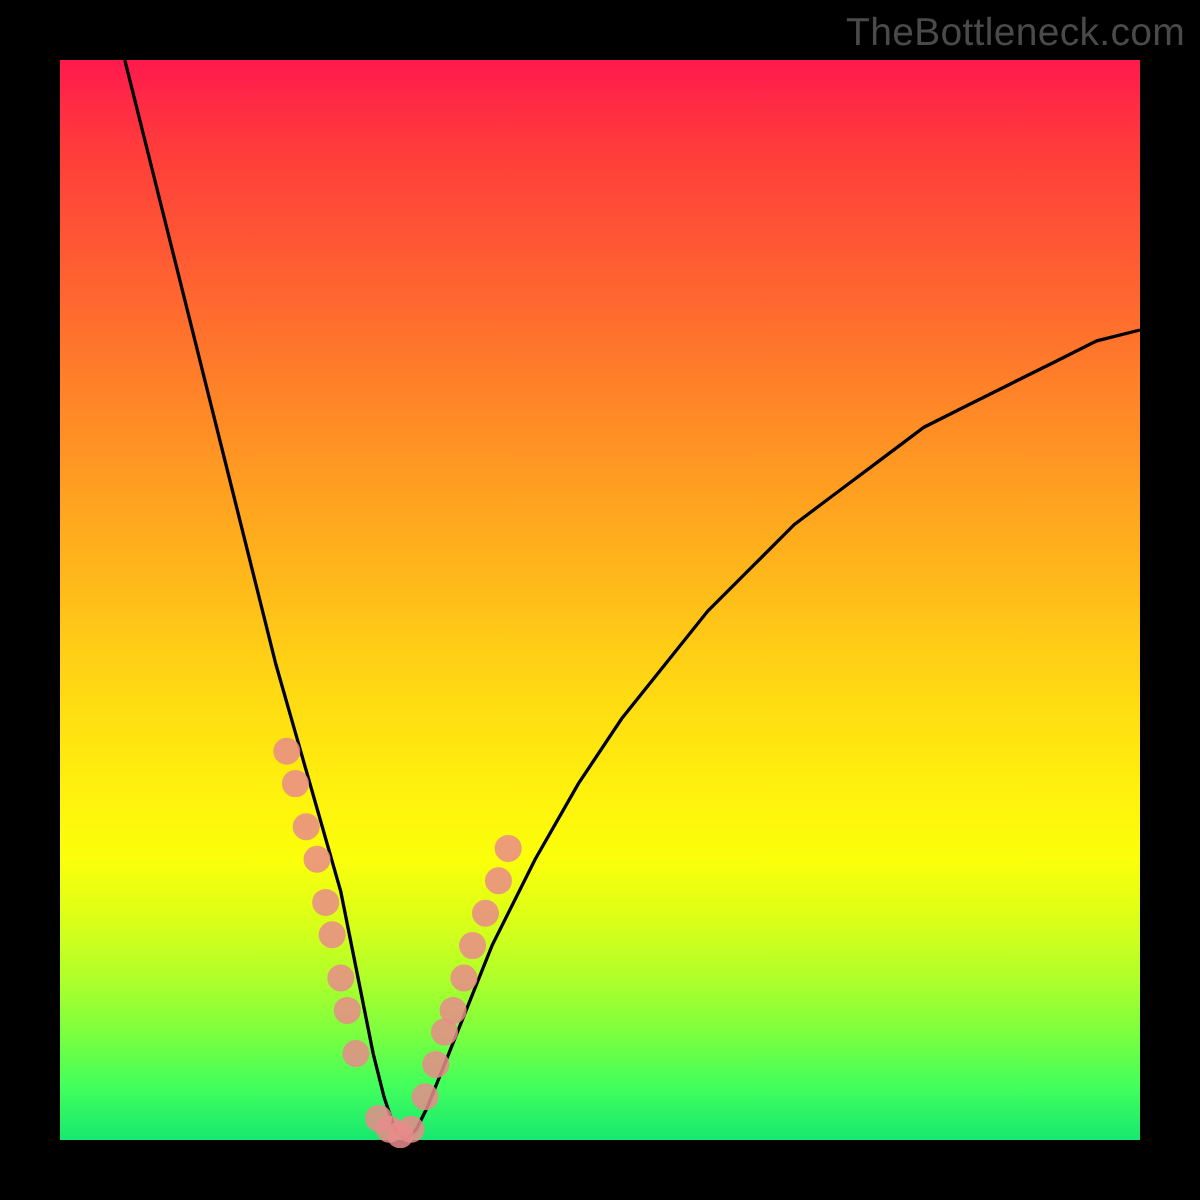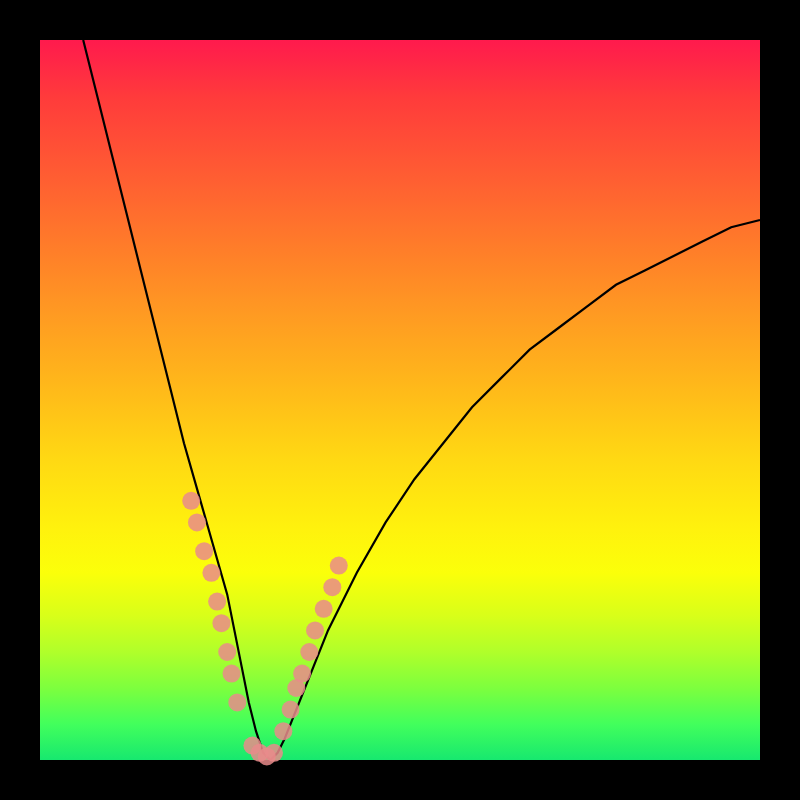--- a/index.html
+++ b/index.html
@@ -58,20 +58,21 @@
     top: 0;
     width: 720px;
     height: 720px;
     overflow: visible;
   }
 </style>
 </head>
 <body>
 
 <div class="frame">
+  <div class="watermark">TheBottleneck.com</div>
   <div class="plot">
     <svg class="curve" viewBox="0 0 720 720">
       <path id="curve-path" fill="none" stroke="#000" stroke-width="2.2" d="M43.20 0.00 L57.60 57.60 L72.00 115.20 L86.40 172.80 L100.80 230.40 L115.20 288.00 L129.60 345.60 L144.00 403.20 L158.40 453.60 L172.80 504.00 L187.20 554.40 L194.40 590.40 L201.60 626.40 L208.80 662.40 L216.00 691.20 L223.20 712.80 L230.40 720.00 L237.60 712.80 L244.80 698.40 L259.20 662.40 L273.60 626.40 L288.00 590.40 L316.80 532.80 L345.60 482.40 L374.40 439.20 L403.20 403.20 L432.00 367.20 L460.80 338.40 L489.60 309.60 L518.40 288.00 L547.20 266.40 L576.00 244.80 L604.80 230.40 L633.60 216.00 L662.40 201.60 L691.20 187.20 L720.00 180.00"></path>
       <g id="markers">
           <circle cx="151.20" cy="460.80" r="9" fill="#e98b8b" fill-opacity="0.85"></circle>
           <circle cx="156.96" cy="482.40" r="9" fill="#e98b8b" fill-opacity="0.85"></circle>
           <circle cx="164.16" cy="511.20" r="9" fill="#e98b8b" fill-opacity="0.85"></circle>
           <circle cx="171.36" cy="532.80" r="9" fill="#e98b8b" fill-opacity="0.85"></circle>
           <circle cx="177.12" cy="561.60" r="9" fill="#e98b8b" fill-opacity="0.85"></circle>
           <circle cx="181.44" cy="583.20" r="9" fill="#e98b8b" fill-opacity="0.85"></circle>

